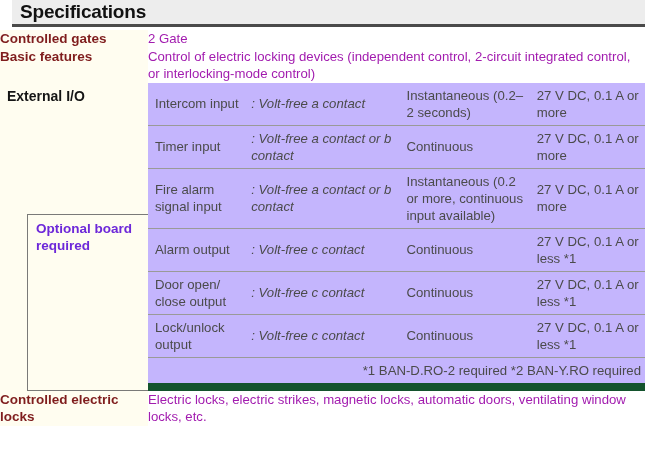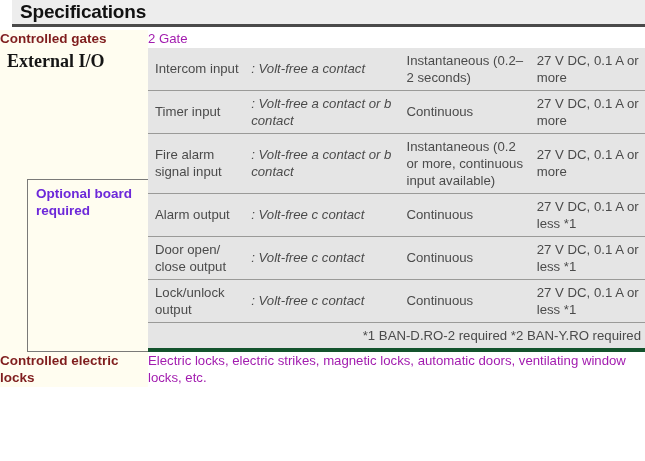--- a/index.html
+++ b/index.html
@@ -71,39 +71,39 @@
     font-size: 13.2px;
     line-height: 17.5px;
     padding: 5px 6px 5px 8px;
     box-sizing: border-box;
     border-bottom: 1px solid #9a9a98;
   }
   .thick-bot { border-bottom: 2px solid #6b6b69; }
 
   
   .io-wrap {
-    background: #e5e5e5;
+    background: #c4b5fd;
     padding: 0;
     border-bottom: 0;
   }
   table.io {
     width: 100%;
     border-collapse: collapse;
     table-layout: fixed;
   }
   table.io td {
     color: #4b4b4b;
     font-size: 13.2px;
     line-height: 17px;
     vertical-align: middle;
     padding: 4px 4px 4px 7px;
     border-bottom: 1px solid #9a9a98;
     box-sizing: border-box;
   }
-  table.io tr.last td { border-bottom: 4px solid #14532d; padding-left: 28px; }
+  table.io tr.last td { border-bottom: 8px solid #14532d; padding-left: 28px; }
   .c-name  { width: 96px; }
   .c-spec  { width: 155px; font-style: italic; }
   .c-dur   { width: 130px; }
   .c-rate  { width: 115px; }
 
   .footnote-cell {
     text-align: right;
     padding-right: 7px;
     color: #4b4b4b;
     font-size: 13.2px;
@@ -117,26 +117,25 @@
     border-right: 1px solid #7a7a78;
     border-bottom: 2px solid #6b6b69;
     position: relative;
     padding: 0;
     box-sizing: border-box;
   }
   .ext-lbl .ext-title {
     position: absolute;
     left: 7px;
     top: 5px;
-    font-size: 18px;
+    font-size: 14px;
     font-weight: bold;
     color: #151515;
     line-height: 17px;
     white-space: nowrap;
-    font-family: Liberation Serif, serif;
   }
   
   .opt-box {
     position: absolute;
     left: 27px;
     top: 131px;
     right: 0;
     bottom: 0;
     border: 1px solid #7a7a78;
     border-right: 0;
@@ -162,20 +161,24 @@
 </div>
 
 <table class="spec-table">
   <tbody>
 
     <tr>
       <td class="lbl">Controlled gates</td>
       <td class="val">2 Gate</td>
     </tr>
 
+    <tr>
+      <td class="lbl thick-bot">Basic features</td>
+      <td class="val thick-bot">Control of electric locking devices (independent control, 2-circuit integrated control, or interlocking-mode control)</td>
+    </tr>
 
     <tr>
       <td class="ext-lbl">
         <div class="ext-title">External I/O</div>
         <div class="opt-box">
           <div class="opt-title">Optional board required</div>
         </div>
       </td>
       <td class="io-wrap">
         <table class="io">

